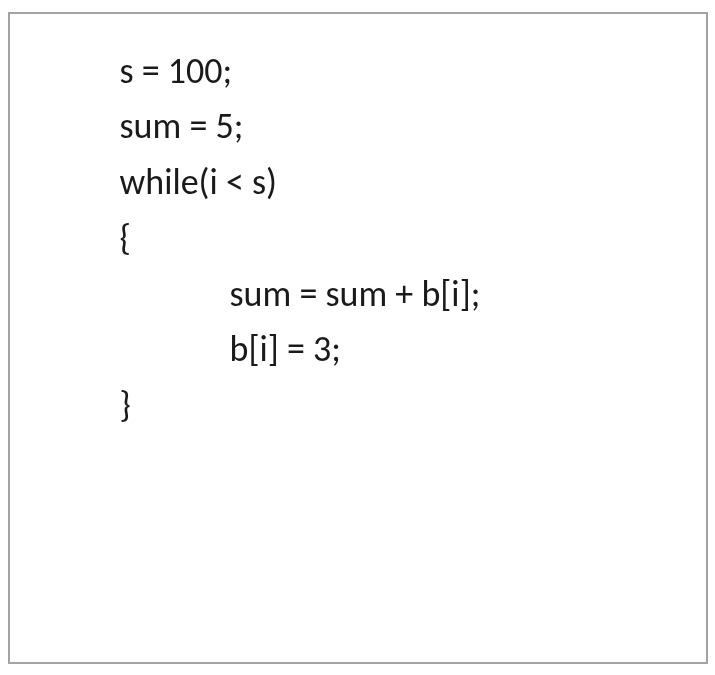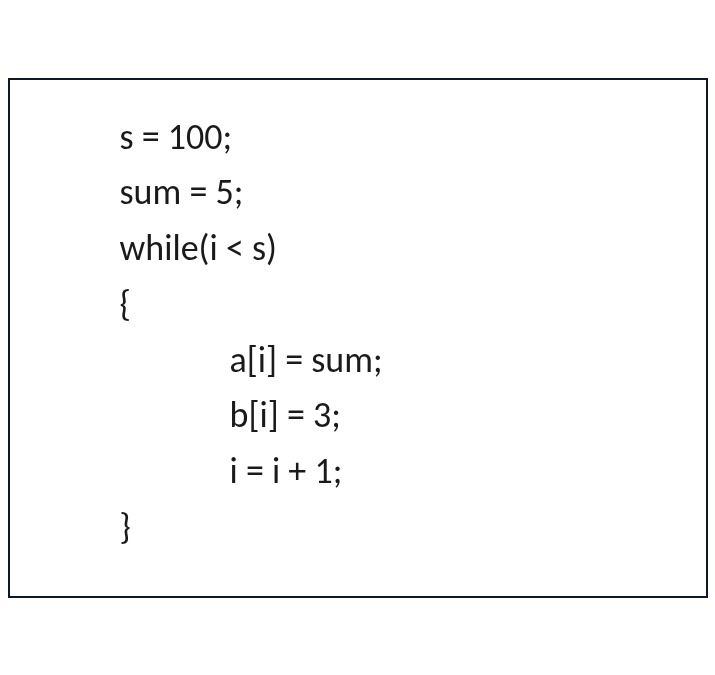--- a/index.html
+++ b/index.html
@@ -10,22 +10,22 @@
     body {
       width: 715px;
       height: 675px;
       background: #ffffff;
       display: flex;
       align-items: center;
       justify-content: center;
     }
     .code-container {
       width: 700px;
-      height: 520px;
-      border: 2px solid #0f172a;
+      height: 652px;
+      border: 2px solid #a3a3a3;
       background: #ffffff;
       padding: 30px 0 30px 110px;
       font-family: Calibri, "Segoe UI", Arial, sans-serif;
       font-size: 36px;
       line-height: 1.55;
       color: #1a1a1a;
     }
     .code-line {
       white-space: pre;
     }
@@ -34,17 +34,16 @@
     }
   </style>
 </head>
 <body>
 
 <div class="code-container">
   <div class="code-line">s = 100;</div>
   <div class="code-line">sum = 5;</div>
   <div class="code-line">while(i &lt; s)</div>
   <div class="code-line">{</div>
-  <div class="code-line indent">a[i] = sum;</div>
+  <div class="code-line indent">sum = sum + b[i];</div>
   <div class="code-line indent">b[i] = 3;</div>
-  <div class="code-line indent">i = i + 1;</div>
   <div class="code-line">}</div>
 </div>
 
 </body></html>

